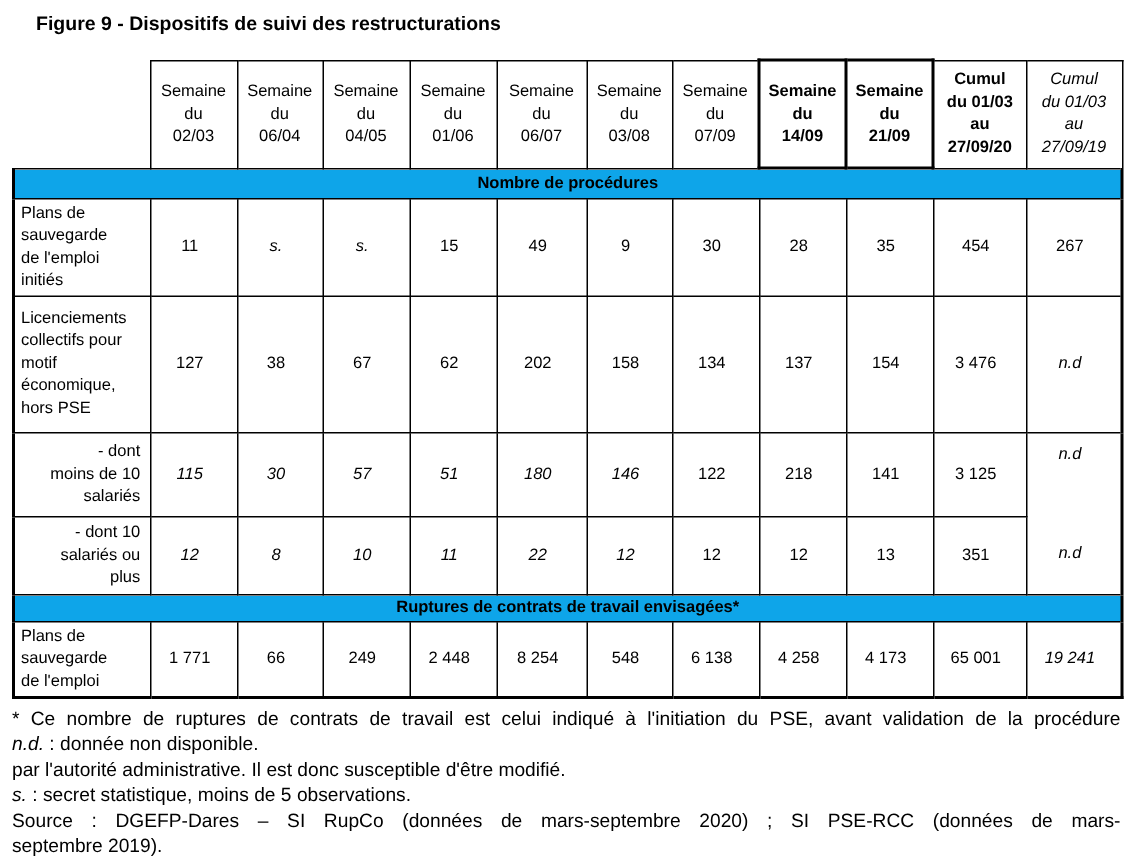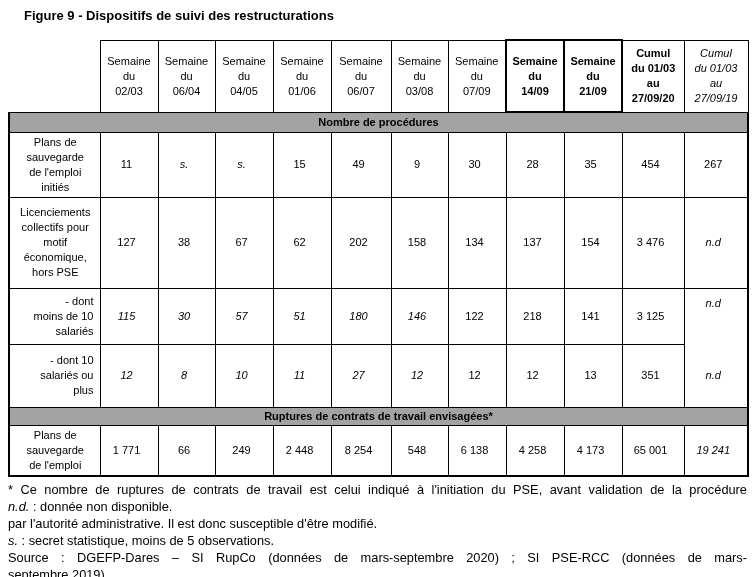--- a/index.html
+++ b/index.html
@@ -25,37 +25,37 @@
   thead th{
     font-weight:normal;text-align:center;vertical-align:middle;
     white-space:pre-line;padding:1px 2px;
   }
   thead th.corner{border:none;}
   thead th.bold{font-weight:bold;}
   thead th.italic{font-style:italic;}
   thead th.thick{border:2px solid #000;font-weight:bold;}
   
   td.band{
-    background:#a3a3a3;
+    background:#0ea5e9;
     font-weight:bold;text-align:center;vertical-align:middle;
     border:2px solid #000;padding:1px 2px;
   }
   
   tbody tr:nth-child(1){height:20px;}
   tbody tr:nth-child(2){height:65px;}
   tbody tr:nth-child(3){height:91px;}
   tbody tr:nth-child(4){height:56px;}
-  tbody tr:nth-child(5){height:63px;}
+  tbody tr:nth-child(5){height:52px;}
   tbody tr:nth-child(6){height:14px;}
   tbody tr:nth-child(7){height:46px;}
   tbody td:first-child{border-left-width:2px;}
   tbody td:last-child{border-right-width:2px;}
   tbody tr:last-child td{border-bottom-width:2px;}
   td.label{
-    text-align:center;vertical-align:middle;
+    text-align:left;vertical-align:middle;
     padding:2px 3px 2px 4px;white-space:pre-line;
   }
   td.label.right{text-align:right;padding-right:6px;}
   td.num{
     text-align:center;vertical-align:middle;
     padding:2px 7px 2px 2px;
   }
   td.num.i{font-style:italic;}
   td.num.vtop{vertical-align:top;padding-top:7px;}
   td.num.nb{border-bottom-style:hidden;}
@@ -186,21 +186,21 @@
           <td class="num i vtop nb">n.d</td>
         </tr>
         <tr>
           <td class="label right">- dont 10
 salariés ou
 plus</td>
           <td class="num i">12</td>
           <td class="num i">8</td>
           <td class="num i">10</td>
           <td class="num i">11</td>
-          <td class="num i">27</td>
+          <td class="num i">22</td>
           <td class="num i">12</td>
           <td class="num">12</td>
           <td class="num">12</td>
           <td class="num">13</td>
           <td class="num">351</td>
           <td class="num i">n.d</td>
         </tr>
         <tr>
           <td colspan="12" class="band">Ruptures de contrats de travail envisagées*</td>
         </tr>

